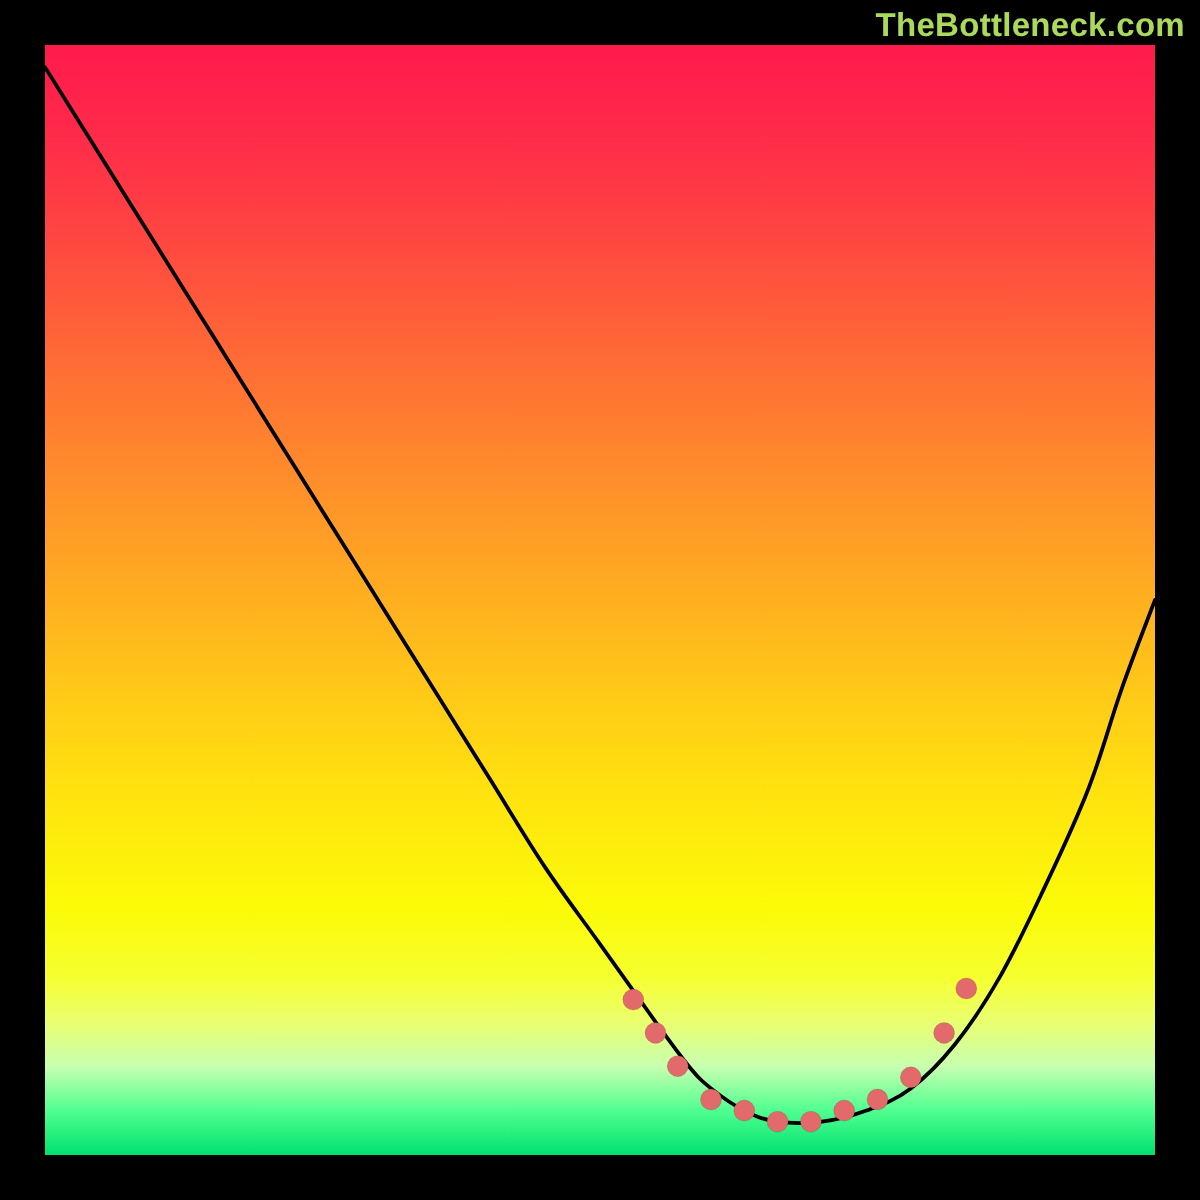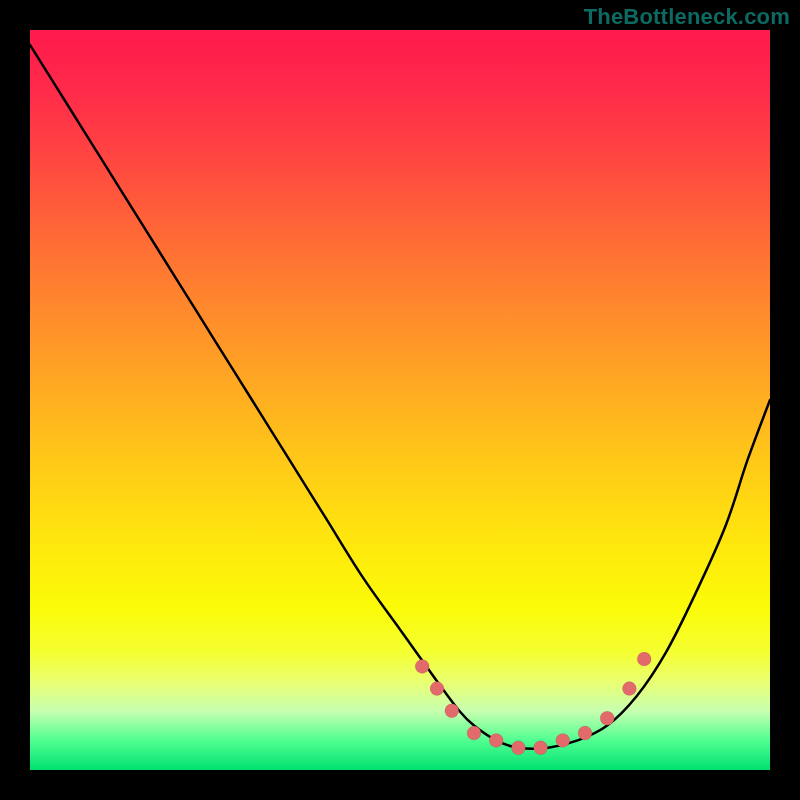--- a/index.html
+++ b/index.html
@@ -37,21 +37,21 @@
       #eaff70 88%,
       #c8ffb0 92%,
       #50ff90 96%,
       #00e070 100%
     );
   }
   .watermark {
     position: absolute;
     top: 4px;
     right: 10px;
-    color: #0f766e;
+    color: #bef264;
     font-size: 22px;
     font-weight: 600;
     letter-spacing: 0.2px;
     opacity: 0.9;
   }
   svg.curve {
     position: absolute;
     left: 0;
     top: 0;
     width: 740px;

